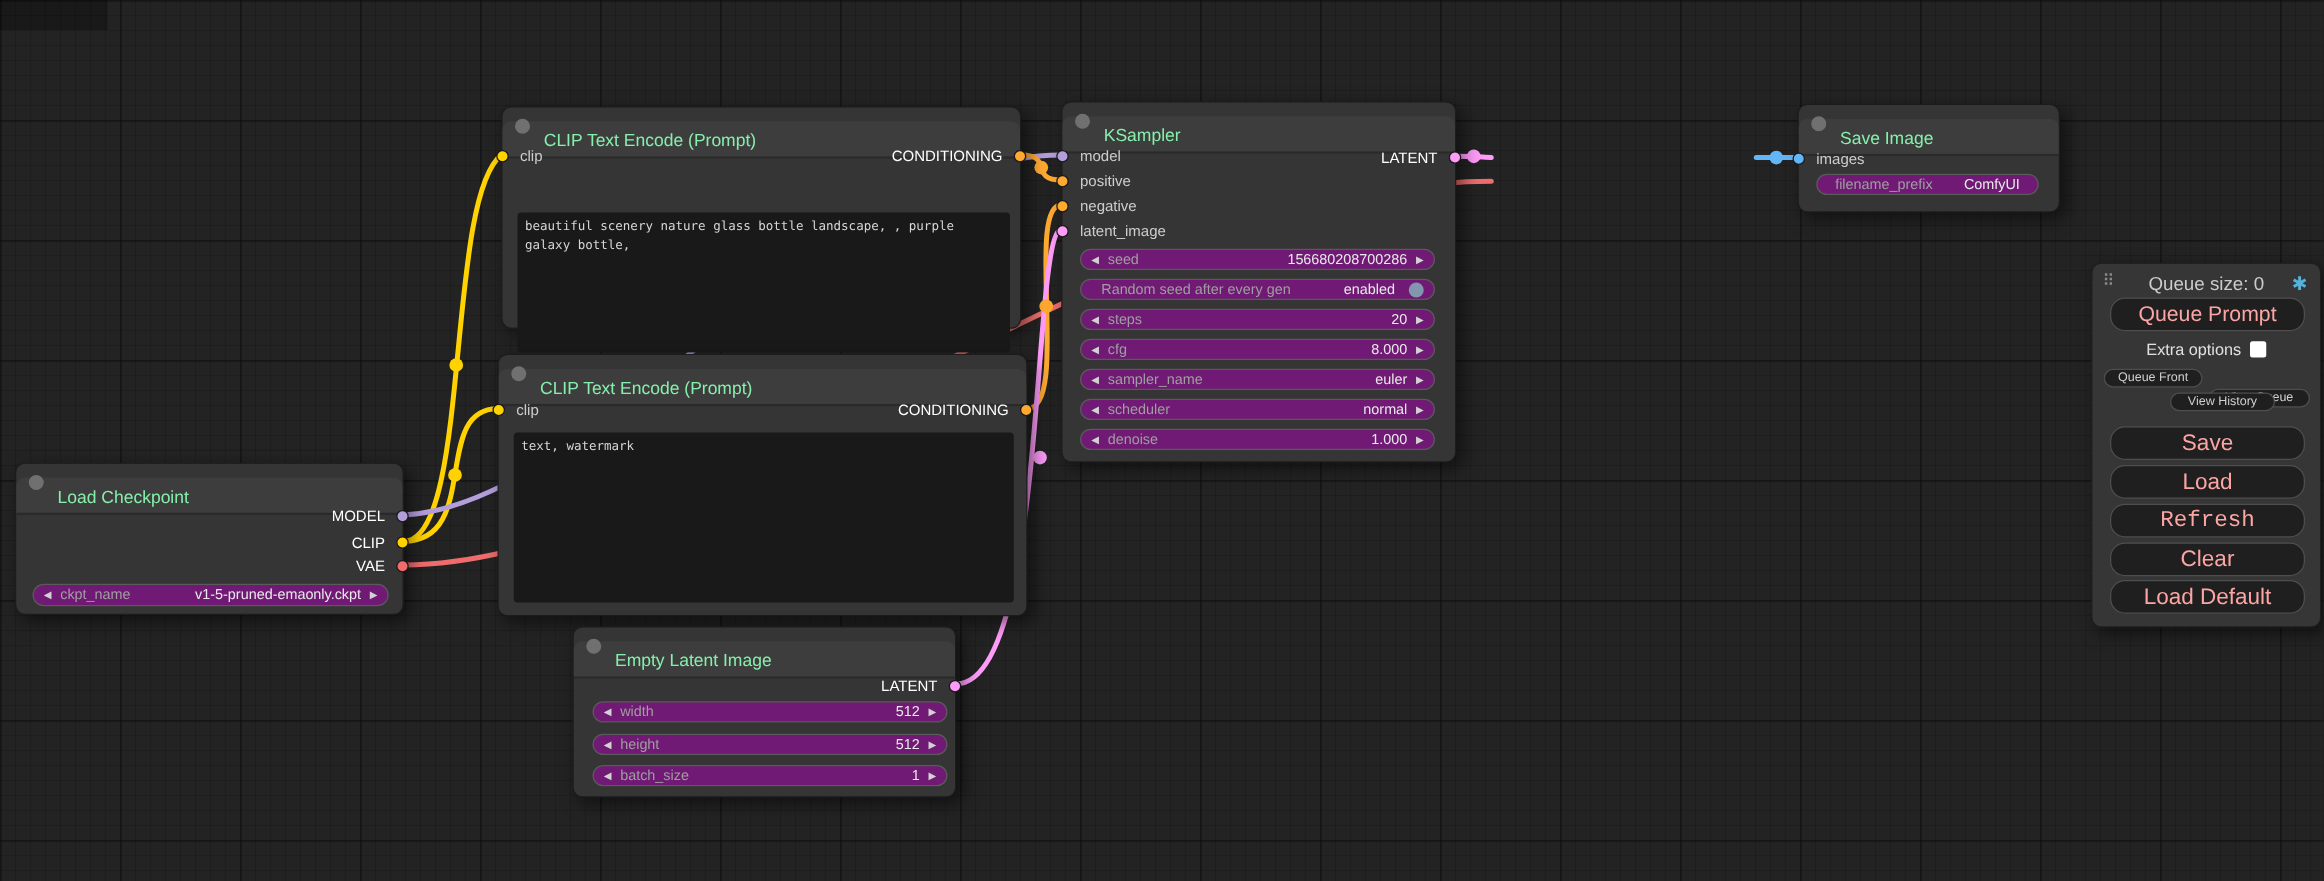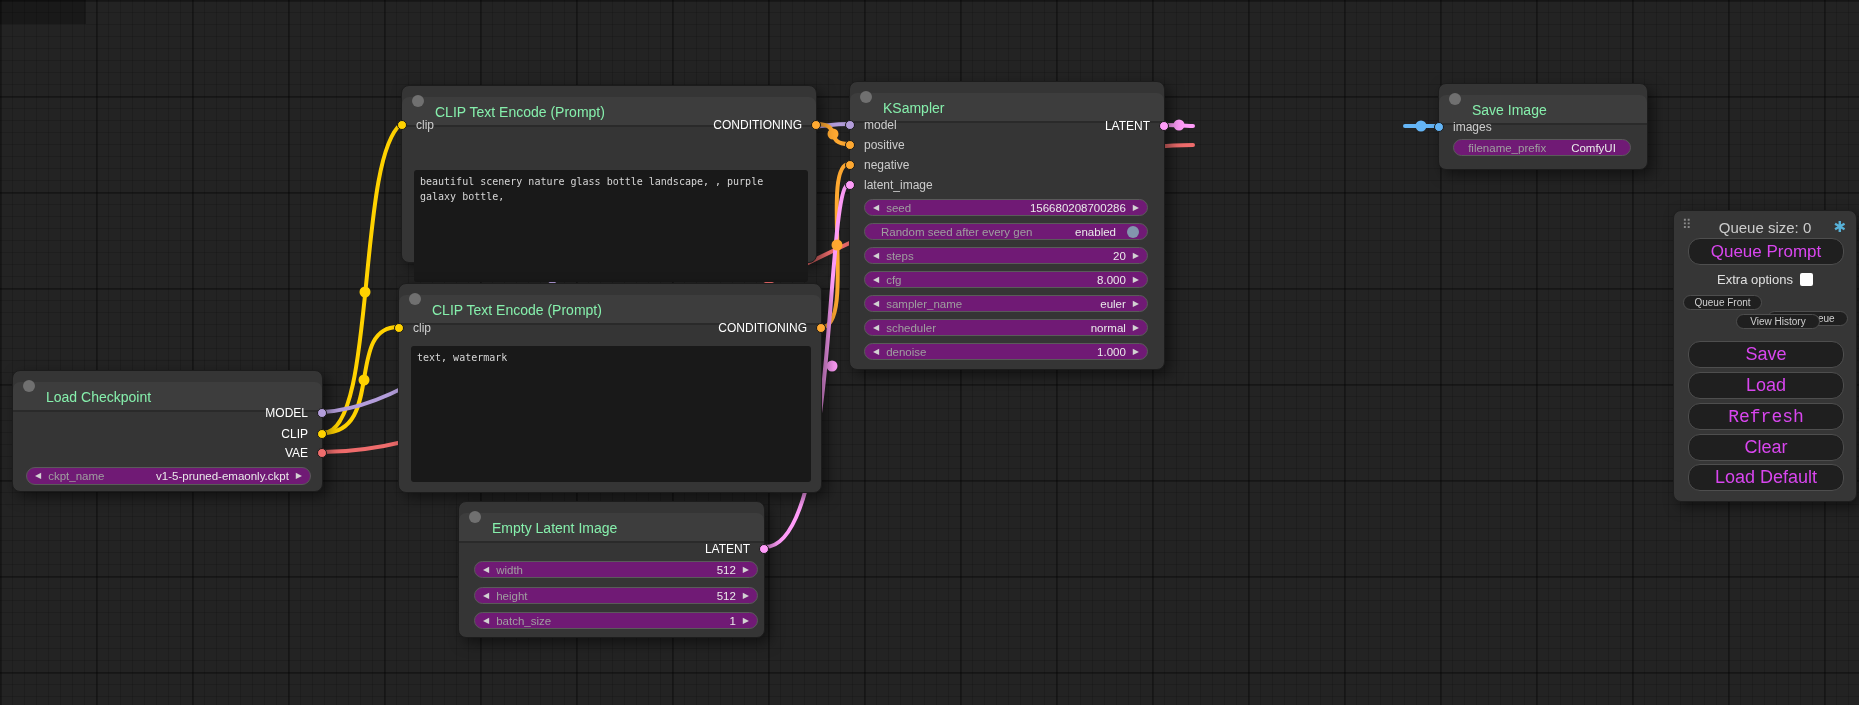--- a/index.html
+++ b/index.html
@@ -43,21 +43,21 @@
     font-family:"DejaVu Sans Mono",monospace;font-size:10px;line-height:1.5;
     padding:4px 6px;box-sizing:border-box;white-space:pre-wrap;overflow:hidden;}
   
   .qpanel{position:absolute;left:1673px;top:210px;width:184px;height:292px;z-index:3;
     background:#363636;border:1px solid #1e1e1e;border-radius:8px;
     box-shadow:5px 5px 14px rgba(0,0,0,0.5);box-sizing:border-box;}
   .qhandle{position:absolute;left:8px;top:6px;color:#8a8a8a;font-size:13px;cursor:move;}
   .qtitle{position:absolute;left:0;right:0;top:8px;text-align:center;color:#cccccc;font-size:15px;}
   .qgear{position:absolute;right:10px;top:7px;font-size:15px;cursor:pointer;}
   .qbtn{position:absolute;background:#1f1f1f;border:1px solid #4e4e4e;border-radius:12px;
-    color:#d946ef;display:flex;align-items:center;justify-content:center;
+    color:#fca5a5;display:flex;align-items:center;justify-content:center;
     box-sizing:border-box;cursor:pointer;}
   .qbtn.big{left:14px;width:156px;height:27px;font-size:18px;}
   .qbtn.small{height:15px;font-size:10px;color:#cfcfcf;border-radius:8px;}
   .extra{position:absolute;left:0;right:0;top:60px;height:16px;display:flex;
     align-items:center;justify-content:center;color:#e0e0e0;font-size:13px;gap:7px;}
   .checkbox{width:13px;height:13px;background:#ffffff;border-radius:2px;}
 </style>
 </head>
 <body>
 

